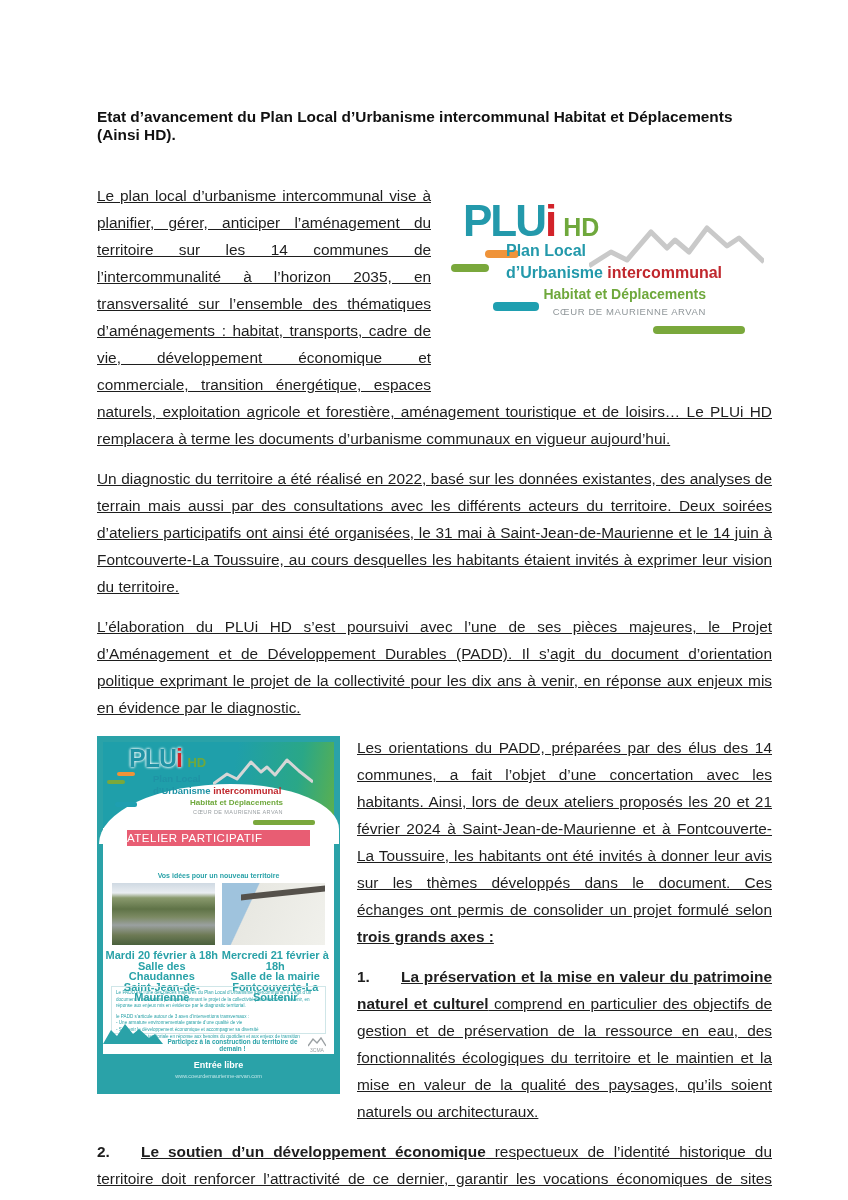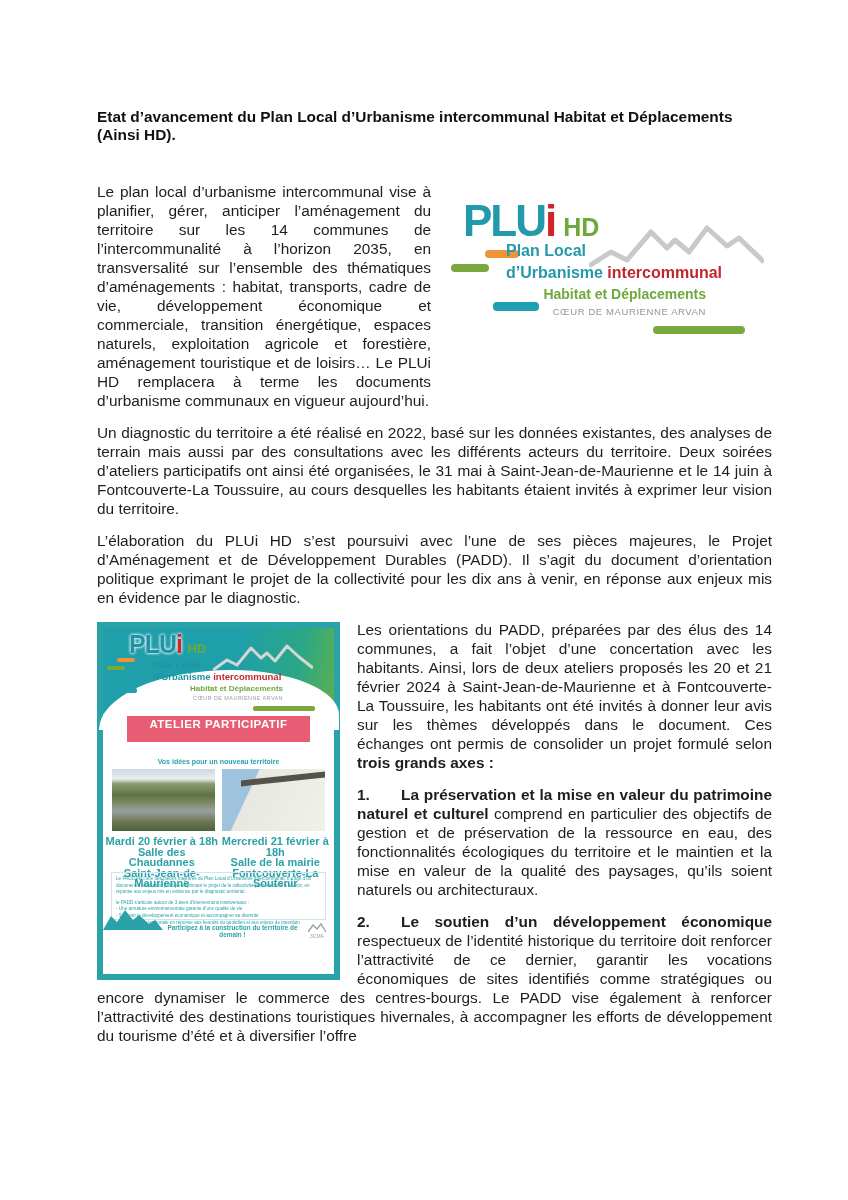--- a/index.html
+++ b/index.html
@@ -2,21 +2,21 @@
 <html><head>
 <meta charset="utf-8">
 <style>
   html,body { margin:0; padding:0; background:#ffffff; }
   .page {
     position:relative; width:848px; height:1200px; background:#ffffff;
     font-family:"Liberation Sans", sans-serif; color:#1e1e1e; overflow:hidden;
   }
   .content { position:absolute; left:97px; top:108px; width:675px; }
   .doc-title { font-size:15.4px; font-weight:bold; margin:0 0 38px 0; color:#111; }
-  p.body { font-size:15.4px; line-height:19px; text-align:justify; margin:0 0 13px 0; }
+  p.body { font-size:15.4px; line-height:27px; text-align:justify; margin:0 0 13px 0;text-decoration:underline; }
   .bold { font-weight:bold;margin-top:6px; }
   .num { display:inline-block; min-width:44px; font-weight:bold; }
 
   
   .logo-float { float:right; width:327px; height:205px; margin-left:14px; position:relative; }
   .logo-box { position:absolute; left:6px; top:14px; width:320px; height:150px; }
   .logo-big { position:absolute; left:12px; top:0; white-space:nowrap; }
   .logo-plu { font-size:44px; font-weight:bold; color:#2399ab; letter-spacing:-2px; }
   .logo-i   { font-size:44px; font-weight:bold; color:#d2232a; letter-spacing:0; }
   .logo-hd  { font-size:25px; font-weight:bold; color:#6fa83c; margin-left:6px; }
@@ -53,22 +53,22 @@
   .ppd-t { left:-14px; top:58px; width:22px; height:5px; background:#1f9fb0; }
   .pp-lines { margin-left:24px; width:130px; }
   .ppl1 { font-size:9.5px; font-weight:bold; color:#1f93a5; line-height:12px; }
   .ppl2 { font-size:9.5px; font-weight:bold; line-height:12px; white-space:nowrap; }
   .ppl2 .teal{color:#1f93a5;} .ppl2 .red{color:#c0272d;}
   .ppl3 { font-size:8px; font-weight:bold; color:#6fa83c; text-align:right; line-height:11px; }
   .ppl4 { font-size:5.5px; color:#9aa0a3; text-align:right; letter-spacing:0.4px; line-height:9px; }
   .ppd-lg { left:150px; top:78px; width:62px; height:5px; background:#7aa83c; border-radius:2px; z-index:3; }
   .pp-mtn { left:110px; top:14px; z-index:2; }
 
-  .p-banner { left:24px; right:24px; top:88px; height:26px; background:#e85d73; color:#fff;
-              font-size:11.5px; font-weight:bold; text-align:center; line-height:17px; letter-spacing:0.5px; }
+  .p-banner { left:24px; right:24px; top:88px; height:16px; background:#e85d73; color:#fff;
+              font-size:11.5px; font-weight:normal; text-align:left; line-height:17px; letter-spacing:0.5px; }
   .p-heading { left:6px; right:6px; top:108px; color:#6aa637; font-size:8.6px; font-weight:bold;
                text-align:center; line-height:10.5px; }
   .p-sub { left:0; right:0; top:130px; color:#2aa2a8; font-size:7px; font-weight:bold; text-align:center; }
   .p-photos { left:9px; right:9px; top:141px; height:62px; display:flex; gap:7px; }
   .photo { flex:1; }
   .photo-valley { background:
       linear-gradient(180deg,#cfd9e2 0%,#e9edf1 16%,#8a9a6e 24%,#5f7347 42%,#7c8a63 55%,#9aa0a0 68%,#6e7a55 84%,#49603c 100%); }
   .photo-mairie { background:
       linear-gradient(115deg,#9fc3dd 0%,#9fc3dd 28%,#e8e8e2 29%,#f1f1ec 100%),
       linear-gradient(180deg,#a9c6dd 0%,#55514b 100%); }
@@ -190,20 +190,24 @@
           <div style="width:54px;"></div>
           <div class="p-cta-text">Participez à la construction du territoire de demain !</div>
           <div class="p-3cma">
             <svg width="18" height="10" viewBox="0 0 18 10">
                 <polyline points="0,9 5,2 9,6 13,1 18,9" fill="none" stroke="#9aa0a3" stroke-width="1.4"></polyline>
               </svg>
             <div>3CMA</div>
           </div>
         </div>
 
+        <div class="p-abs p-footer">
+          <div class="p-entry">Entrée libre</div>
+          <div class="p-url">www.coeurdemaurienne-arvan.com</div>
+        </div>
       </div>
 
       <p class="body"><span>Les orientations du PADD, préparées par des élus des 14 communes, a fait l’objet d’une concertation avec les habitants. Ainsi, lors de deux ateliers proposés les 20 et 21 février 2024 à Saint-Jean-de-Maurienne et à Fontcouverte-La Toussuire, les habitants ont été invités à donner leur avis sur les thèmes développés dans le document. Ces échanges ont permis de consolider un projet formulé selon </span><span class="bold">trois grands axes :</span></p>
 
       <p class="body"><span class="num">1.</span><span class="bold">La préservation et la mise en valeur du patrimoine naturel et culturel</span><span> comprend en particulier des objectifs de gestion et de préservation de la ressource en eau, des fonctionnalités écologiques du territoire et le maintien et la mise en valeur de la qualité des paysages, qu’ils soient naturels ou architecturaux.</span></p>
 
       <p class="body"><span class="num">2.</span><span class="bold">Le soutien d’un développement économique</span><span> respectueux de l’identité historique du territoire doit renforcer l’attractivité de ce dernier, garantir les vocations économiques de sites identifiés comme stratégiques ou encore dynamiser le commerce des centres-bourgs. Le PADD vise également à renforcer l’attractivité des destinations touristiques hivernales, à accompagner les efforts de développement du tourisme d’été et à diversifier l’offre</span></p>
     </div>
 
   </div>

